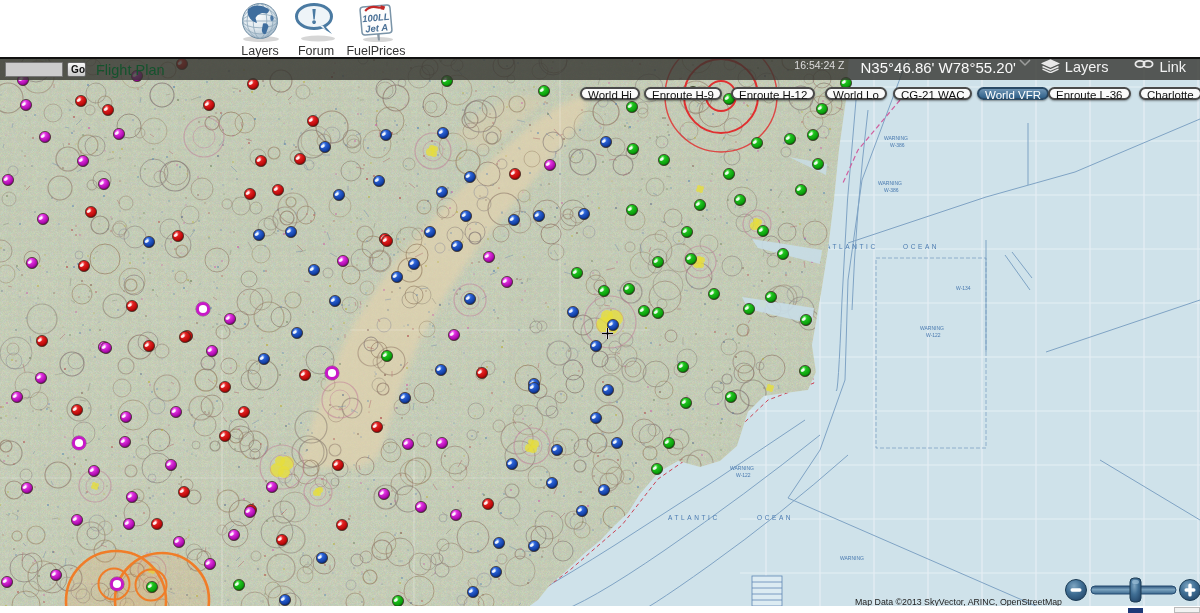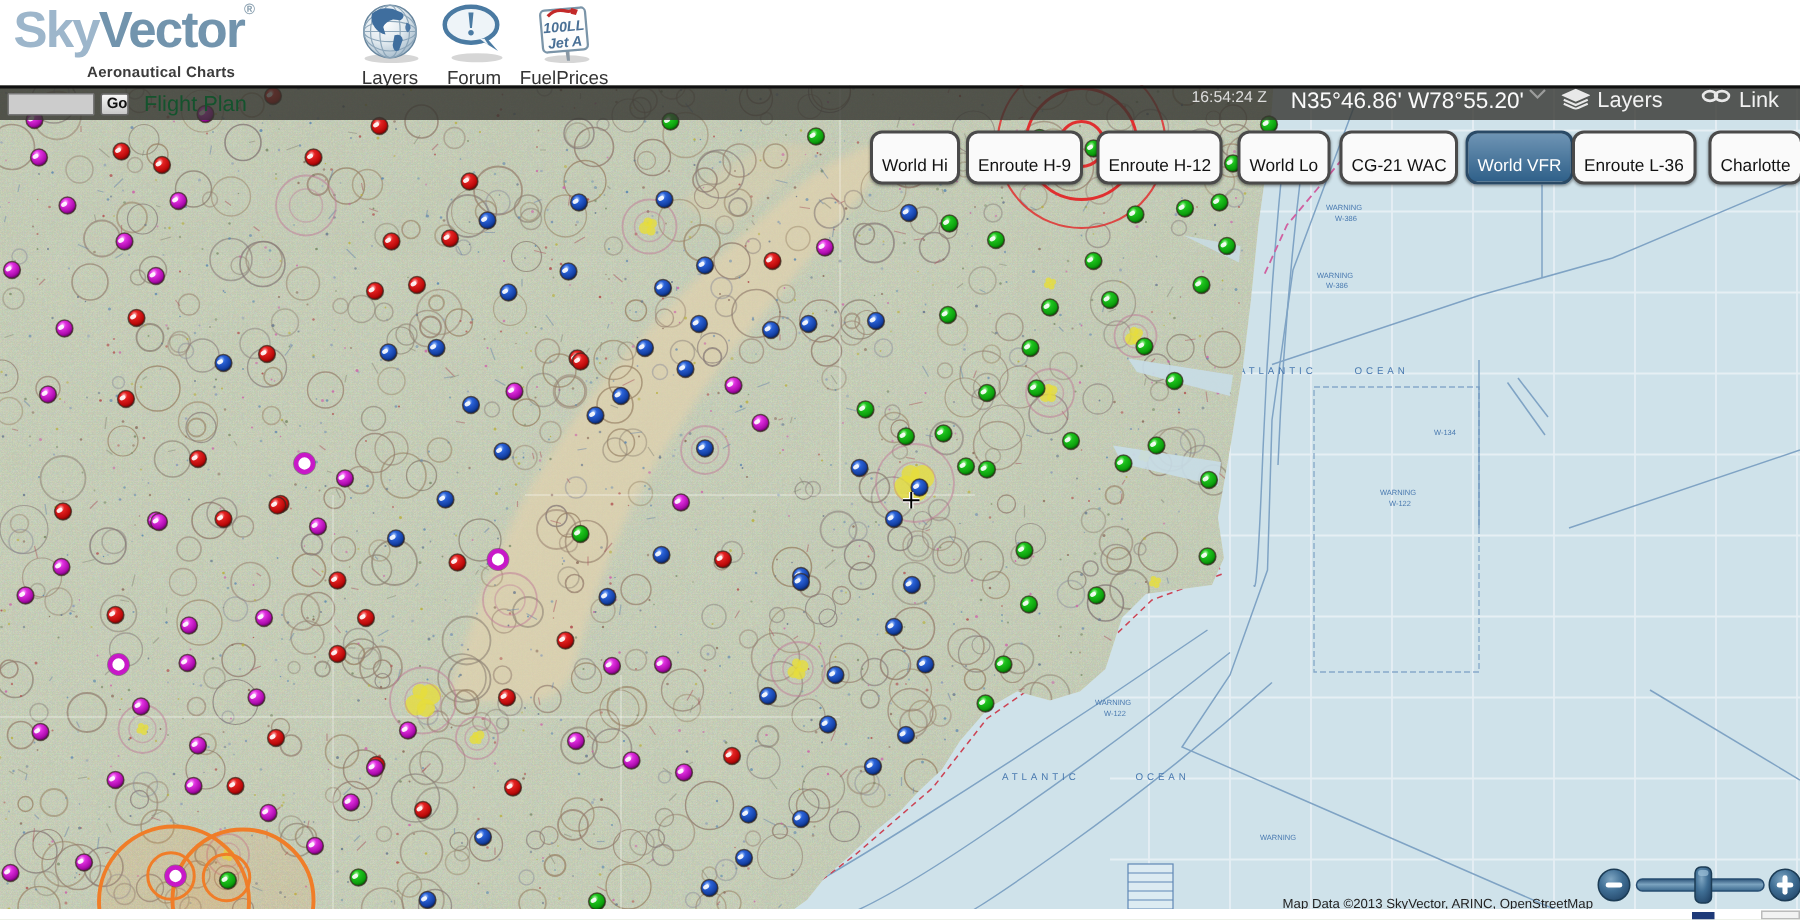--- a/index.html
+++ b/index.html
@@ -12,33 +12,30 @@
 .cap{font-size:12.5px;color:#333;margin-top:-2px}
 #mapwrap{position:absolute;top:57px;left:0;width:1200px;height:549px}
 #tbar{position:absolute;top:57px;left:0;width:1200px;height:23px;background:rgba(52,52,48,.8);border-top:2px solid #111;color:#eee}
 #fpin{position:absolute;left:5px;top:3px;width:58px;height:15px;background:#ccc;border:1px solid #777;border-radius:1px}
 #gob{position:absolute;left:67px;top:3px;width:19px;height:15px;background:linear-gradient(#f8f8f8,#c8c8c8);border:1px solid #666;border-radius:2px;color:#111;font-size:10px;font-weight:bold;text-align:right;line-height:14px}
 #fpl{position:absolute;left:96px;top:3px;font-size:14.5px;color:#14532d}
 #rgt{position:absolute;right:14px;top:0;height:23px;display:flex;align-items:flex-start}
 #clk{font-size:10.5px;color:#ddd;margin-right:16px}
 #coord{font-size:15px;color:#fafafa}
 .tbtxt{font-size:14.5px;color:#f2f2f2}
-#btns .cb{position:absolute;top:30px;height:13px;line-height:13px;padding:16px 6px;background:#fafafa;border:2px solid #4a4a4a;border-radius:8px;font-size:11.5px;color:#111;box-shadow:0 1px 2px rgba(0,0,0,.4);white-space:nowrap}
+#btns .cb{position:absolute;top:30px;height:13px;line-height:13px;padding:0 6px;background:#fafafa;border:2px solid #4a4a4a;border-radius:8px;font-size:11.5px;color:#111;box-shadow:0 1px 2px rgba(0,0,0,.4);white-space:nowrap}
 #btns .cb.sel{background:linear-gradient(#6e94b4,#2f6089);color:#fff;border-color:#2a4a66}
 #lic{position:absolute;left:4px;top:534px;font-size:10.5px;color:#333;text-shadow:0 0 2px #fff,0 0 2px #fff,1px 1px 1px #fff,-1px -1px 1px #fff}
 #mdata{position:absolute;right:138px;top:540px;font-size:8.8px;color:#222}
 #zctl{position:absolute;left:1064px;top:510px}
 #bstrip{position:absolute;top:606px;left:0;width:1200px;height:7px;background:#fff}
 </style></head>
 <body>
 
 <div id="hdr">
- <div id="logo"><span class="sky">Sky</span><span class="vec">Vector</span><span class="reg">®</span>
-   <div id="sub">Aeronautical Charts</div>
- </div>
  <div class="nav" style="left:236px;width:48px">
    <svg width="46" height="40" viewBox="0 0 46 40">
      <defs>
           <radialGradient id="gl" cx="38%" cy="30%" r="78%">
             <stop offset="0" stop-color="#ffffff"></stop>
             <stop offset=".55" stop-color="#dfe8ee"></stop>
             <stop offset="1" stop-color="#9db4c6"></stop>
           </radialGradient>
         </defs>
      <ellipse cx="24" cy="37" rx="18" ry="3" fill="#999" opacity=".4"></ellipse>

